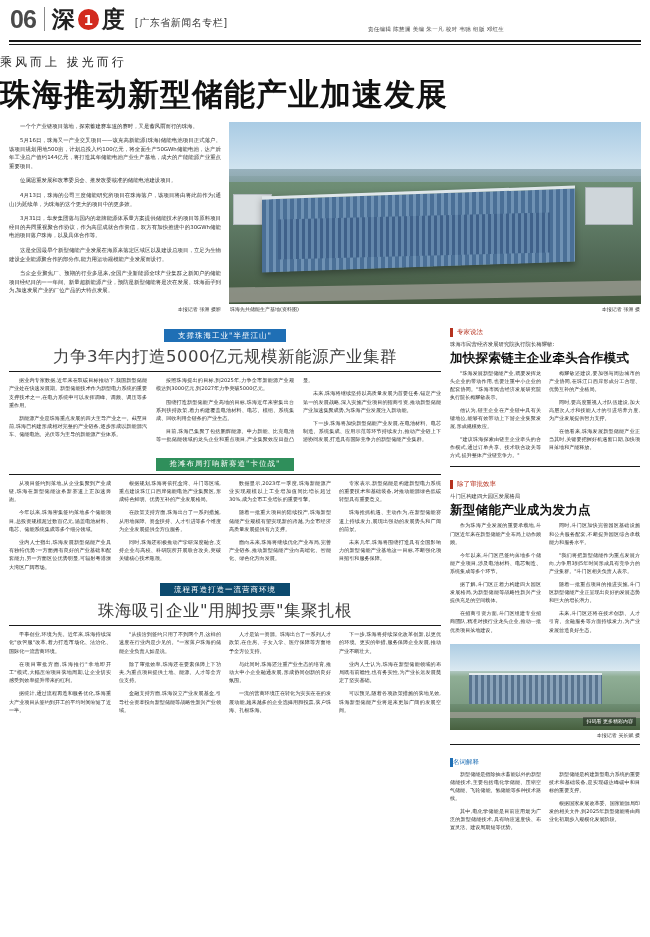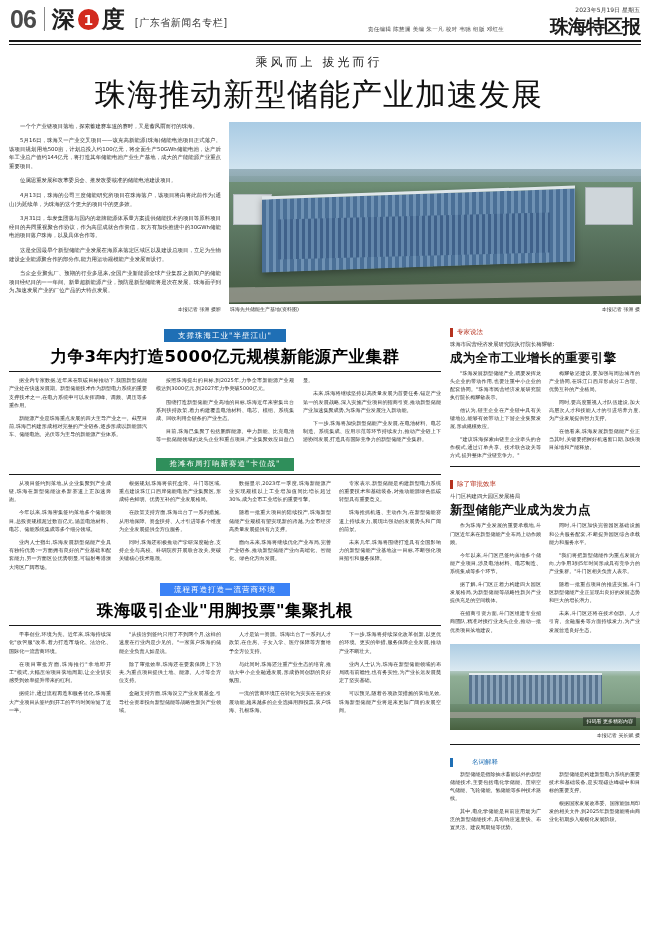--- a/index.html
+++ b/index.html
@@ -118,33 +118,32 @@
     margin: 0 9px;
   }
   .rule-thin {
     height: 1px;
     background: #1a1a1a;
     margin: 1.5px 9px 0 9px;
   }
 
   
   .headline-block {
-    text-align: center;
     padding: 9px 12px 4px 0;
   }
   .kicker {
     font-size: 12px;
     color: #222;
     letter-spacing: 3px;
     font-family: "DejaVu Sans", sans-serif;
     margin-bottom: 4px;
   }
   .headline {
     font-size: 31px;
-    font-weight: normal;
+    font-weight: bold;
     letter-spacing: 1px;
     color: #111;
     font-family: "DejaVu Sans", sans-serif;
     line-height: 38px;
   }
 
   
   .lead {
     display: flex;
     padding: 5px 9px 0 9px;
@@ -254,25 +253,25 @@
   .sec-banner .tagline {
     display: inline-block;
     font-size: 7.5px;
     color: #fff;
     background: #1f6fb5;
     padding: 1.5px 14px;
     letter-spacing: 1px;
     font-family: "DejaVu Sans", sans-serif;
   }
   .sec-banner.green .tagline { background: #2f8f5b; }
-  .sec-banner.orange .tagline { background: #3b82f6; }
+  .sec-banner.orange .tagline { background: #0c4a6e; }
   .sec-title {
     font-size: 16.5px;
-    font-weight: bold;
-    color: #000000;
+    font-weight: normal;
+    color: #404040;
     letter-spacing: 0.5px;
     margin: 4px 0 3px 0;
     font-family: "DejaVu Sans", sans-serif;
     text-align: center;
   }
   .hr-line { height: 1px; background: #1a1a1a; margin: 3px 0 4px 0; }
 
   .cols3 {
     column-count: 3;
     column-gap: 9px;
@@ -358,21 +357,21 @@
     padding: 1px 3px;
     font-family: "DejaVu Sans", sans-serif;
     line-height: 7px;
     text-align: center;
   }
   .term-tag {
     display: inline-block;
     font-size: 6.5px;
     color: #1f6fb5;
     border-left: 3px solid #1f6fb5;
-    padding-left: 19px;
+    padding-left: 0;
     font-family: "DejaVu Sans", sans-serif;
     margin-bottom: 3px;
   }
   .term-title {
     font-size: 12.5px;
     font-weight: bold;
     color: #111;
     font-family: "DejaVu Sans", sans-serif;
     margin-bottom: 3px;
   }
@@ -382,24 +381,20 @@
 
 <div class="page">
 
   <div class="masthead">
     <div class="page-num">06</div>
     <div class="vbar"></div>
     <div class="shen-char">深</div>
     <div class="red-circle">1</div>
     <div class="du-char">度</div>
     <div class="mast-tag">[广东省新闻名专栏]</div>
-    <div class="mast-right">
-      <div class="mast-date">2023年5月19日 星期五</div>
-      <div class="logo-zh">珠海特区报</div>
-    </div>
     <div class="mast-credits">责任编辑 陈慧澜  美编 朱一凡  校对 韦驰  组版 邓红生</div>
   </div>
   <div class="rule-thick"></div>
   <div class="rule-thin"></div>
 
   <div class="headline-block">
     <div class="kicker">乘风而上 拔光而行</div>
     <div class="headline">珠海推动新型储能产业加速发展</div>
   </div>
 
@@ -488,21 +483,21 @@
         <p>下一步,珠海将持续深化改革创新,以更优的环境、更实的举措,服务保障企业发展,推动产业不断壮大。</p>
         <p>业内人士认为,珠海在新型储能领域的布局既有前瞻性,也有务实性,为产业长远发展奠定了坚实基础。</p>
         <p>可以预见,随着各项政策措施的落地见效,珠海新型储能产业将迎来更加广阔的发展空间。</p>
       </div>
     </div>
 
     <div class="col-side">
 
       <div class="side-tag">专家说法</div>
       <div class="side-kicker">珠海市民营经济发展研究院执行院长梅耀敏:</div>
-      <div class="side-title">成为全市工业增长的重要引擎</div>
+      <div class="side-title">加快探索链主企业牵头合作模式</div>
       <div class="cols2">
         <p>"珠海发展新型储能产业,既要发挥龙头企业的带动作用,也要注重中小企业的配套协同。"珠海市民营经济发展研究院执行院长梅耀敏表示。</p>
         <p>他认为,链主企业在产业链中具有关键地位,能够有效带动上下游企业集聚发展,形成规模效应。</p>
         <p>"建议珠海探索由链主企业牵头的合作模式,通过订单共享、技术联合攻关等方式,提升整体产业链竞争力。"</p>
         <p>梅耀敏还建议,要加强与周边城市的产业协同,在珠江口西岸形成分工合理、优势互补的产业格局。</p>
         <p>同时,要高度重视人才队伍建设,加大高层次人才和技能人才的引进培养力度,为产业发展提供智力支撑。</p>
         <p>在他看来,珠海发展新型储能产业正当其时,关键要把握好机遇窗口期,加快项目落地和产能释放。</p>
       </div>
 
       <div class="side-rule"></div>

